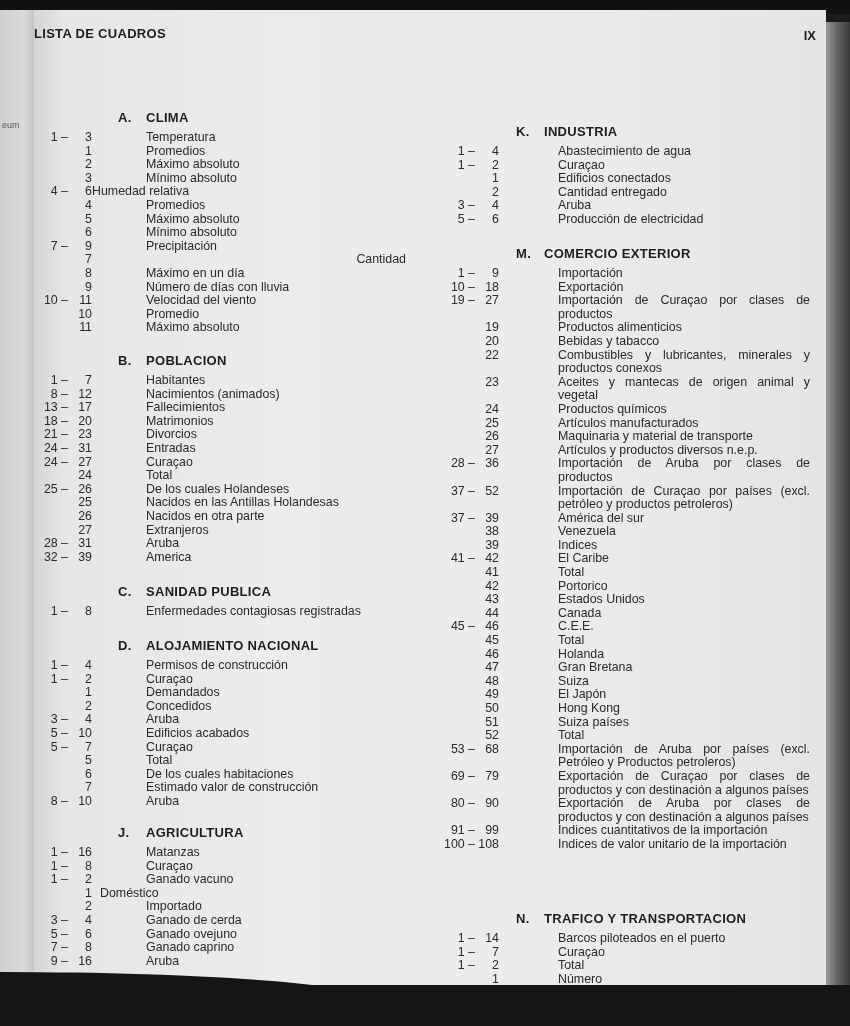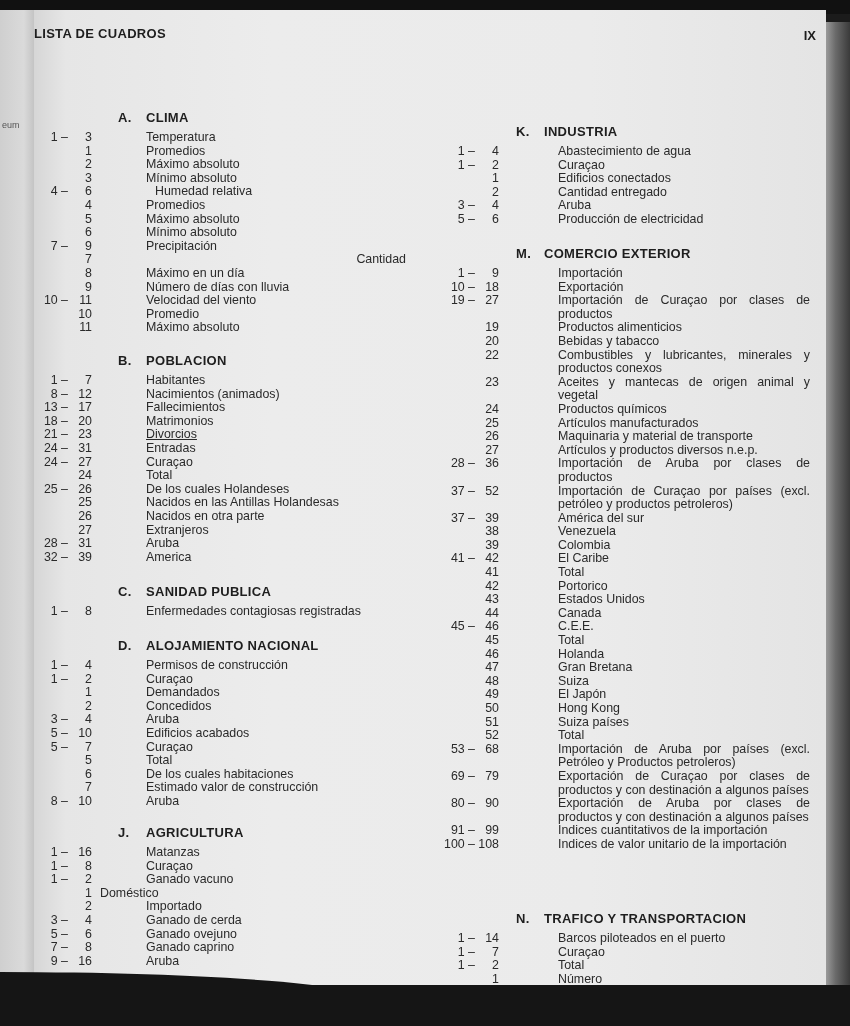--- a/index.html
+++ b/index.html
@@ -89,21 +89,21 @@
               <span class="a"></span>
               <span class="b">3</span>
             </div>
             <span class="lbl" style="margin-left: 102px; width: 260px;">Mínimo absoluto</span>
           </div>
           <div class="row">
             <div class="rng" style="left: 0px; width: 48px;">
               <span class="a">4 –</span>
               <span class="b">6</span>
             </div>
-            <span class="lbl" style="margin-left: 111px; width: 260px;">Humedad relativa</span>
+            <span class="lbl" style="margin-left: 48px; width: 260px;">Humedad relativa</span>
           </div>
           <div class="row">
             <div class="rng" style="left: 0px; width: 48px;">
               <span class="a"></span>
               <span class="b">4</span>
             </div>
             <span class="lbl" style="margin-left: 102px; width: 260px;">Promedios</span>
           </div>
           <div class="row">
             <div class="rng" style="left: 0px; width: 48px;">
@@ -202,21 +202,21 @@
               <span class="a">18 –</span>
               <span class="b">20</span>
             </div>
             <span class="lbl" style="margin-left: 102px; width: 260px;">Matrimonios</span>
           </div>
           <div class="row">
             <div class="rng" style="left: 0px; width: 48px;">
               <span class="a">21 –</span>
               <span class="b">23</span>
             </div>
-            <span class="lbl" style="margin-left: 102px; width: 260px; text-decoration: underline;">Divorcios</span>
+            <span class="lbl" style="margin-left: 102px; width: 260px;">Divorcios</span>
           </div>
           <div class="row">
             <div class="rng" style="left: 0px; width: 48px;">
               <span class="a">24 –</span>
               <span class="b">31</span>
             </div>
             <span class="lbl" style="margin-left: 102px; width: 260px;">Entradas</span>
           </div>
           <div class="row">
             <div class="rng" style="left: 0px; width: 48px;">
@@ -608,21 +608,21 @@
               <span class="a"></span>
               <span class="b">38</span>
             </div>
             <span class="lbl" style="margin-left: 134px; width: 252px; text-align: justify; text-align-last: left;">Venezuela</span>
           </div>
           <div class="row">
             <div class="rng" style="left: 0px; width: 75px;">
               <span class="a"></span>
               <span class="b">39</span>
             </div>
-            <span class="lbl" style="margin-left: 134px; width: 252px; text-align: justify; text-align-last: left;">Colombia</span>
+            <span class="lbl" style="margin-left: 134px; width: 252px; text-align: justify; text-align-last: left;">Indices</span>
           </div>
           <div class="row">
             <div class="rng" style="left: 0px; width: 75px;">
               <span class="a">41 –</span>
               <span class="b">42</span>
             </div>
             <span class="lbl" style="margin-left: 134px; width: 252px; text-align: justify; text-align-last: left;">El Caribe</span>
           </div>
           <div class="row">
             <div class="rng" style="left: 0px; width: 75px;">

